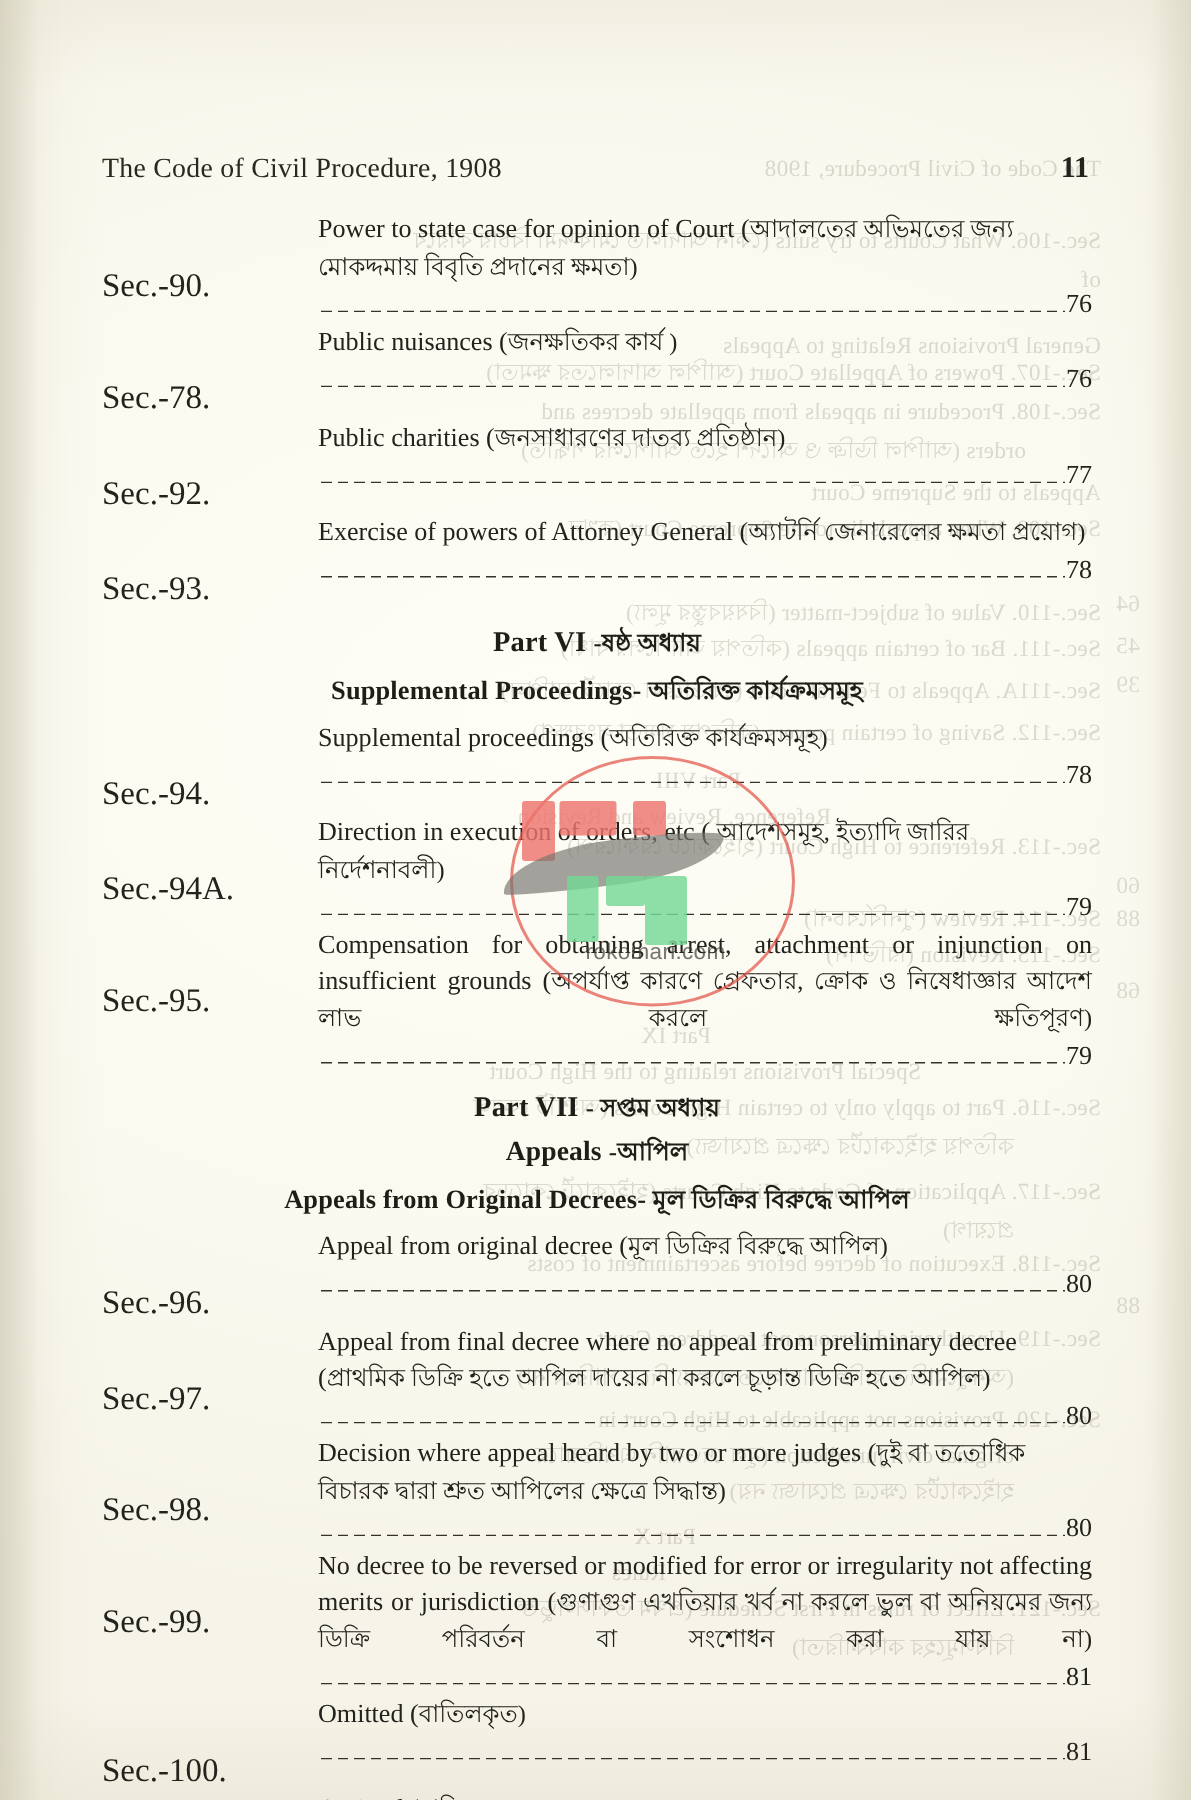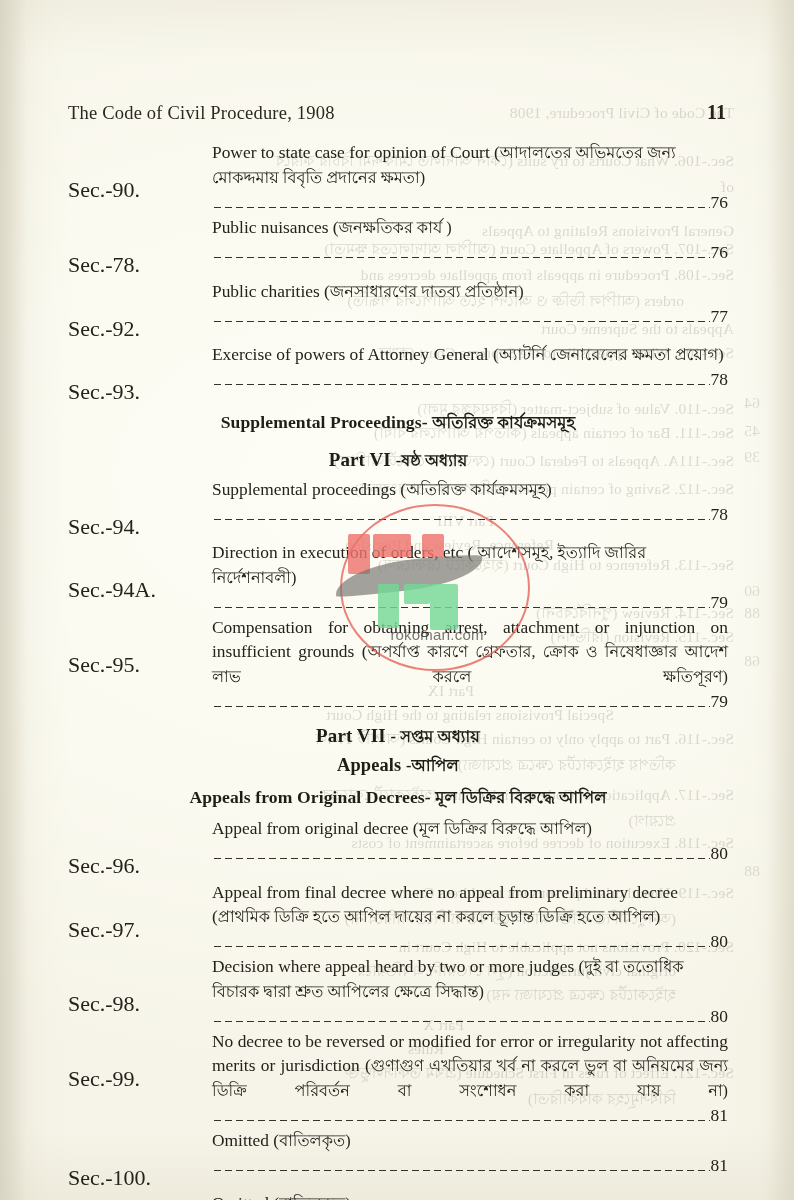--- a/index.html
+++ b/index.html
@@ -329,25 +329,25 @@
       <div class="entry">
         <div class="entry-label">Sec.-93.</div>
         <div class="entry-body">
           <span>Exercise of powers of Attorney General (</span><span class="bn">অ্যাটর্নি জেনারেলের ক্ষমতা প্রয়োগ)</span><span class="tail">
               <span class="leader"></span>
               <span class="pageno">78</span>
             </span>
         </div>
       </div>
 
+      <div class="heading part">
+        <span>Part VI </span><span class="bn">-ষষ্ঠ অধ্যায়</span>
+      </div>
       <div class="heading h-tight">
         <span>Supplemental Proceedings- </span><span class="bn">অতিরিক্ত কার্যক্রমসমূহ</span>
-      </div>
-      <div class="heading part">
-        <span>Part VI </span><span class="bn">-ষষ্ঠ অধ্যায়</span>
       </div>
 
       <div class="entry">
         <div class="entry-label">Sec.-94.</div>
         <div class="entry-body">
           <span>Supplemental proceedings (</span><span class="bn">অতিরিক্ত কার্যক্রমসমূহ)</span><span class="tail">
               <span class="leader"></span>
               <span class="pageno">78</span>
             </span>
         </div>

